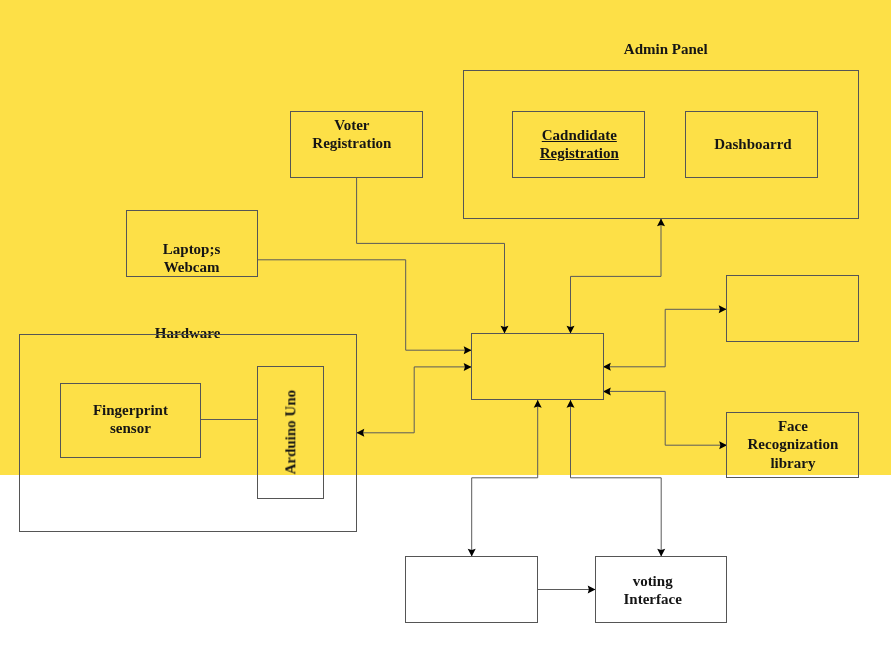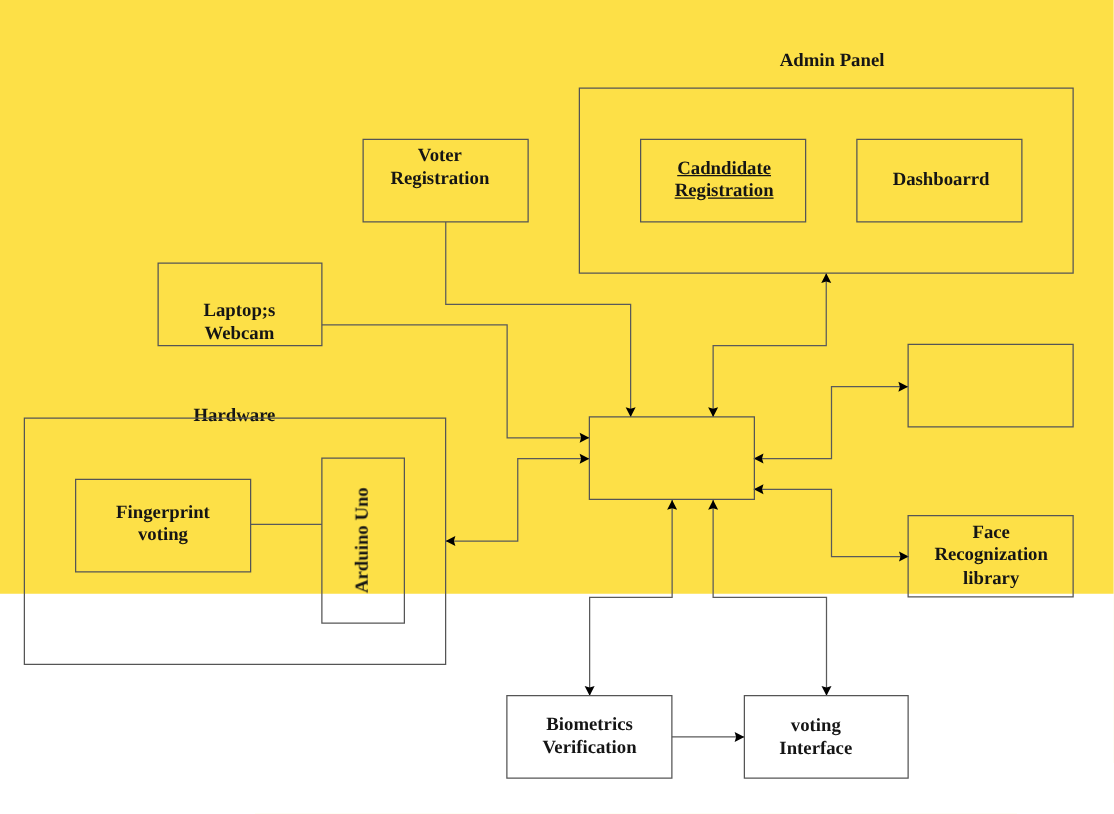--- a/index.html
+++ b/index.html
@@ -113,23 +113,21 @@
   <div class="node" style="left:685.0px; top:111.0px; width:133.0px; height:67.0px;"></div>
   <div class="label" style="left:686.9px; top:134.5px; width:132.0px;">Dashboarrd</div>
   <div class="node" style="left:471.0px; top:333.0px; width:133.0px; height:67.0px;"></div>
   <div class="node" style="left:726.0px; top:275.0px; width:133.0px; height:67.0px;"></div>
   <div class="node" style="left:726.0px; top:412.0px; width:133.0px; height:66.0px;"></div>
   <div class="label" style="left:727.2px; top:417.0px; width:131.5px;">Face
 Recognization
 library</div>
   <div class="node" style="left:60.0px; top:383.0px; width:141.0px; height:75.0px;"></div>
   <div class="label" style="left:60.4px; top:400.9px; width:140.0px;">Fingerprint
-voting</div>
+sensor</div>
   <div class="node" style="left:257.0px; top:366.0px; width:67.0px; height:133.0px;"></div>
   <div class="vlabel" style="left:248.1px; top:423.0px; width:85.0px;">Arduino Uno</div>
   <div class="node" style="left:405.0px; top:556.0px; width:133.0px; height:67.0px;"></div>
-  <div class="label" style="left:405.9px; top:570.8px; width:131.5px;">Biometrics
-Verification</div>
   <div class="node" style="left:595.0px; top:556.0px; width:132.0px; height:67.0px;"></div>
   <div class="label" style="left:586.9px; top:571.6px; width:131.5px;text-align:center;">voting
 Interface</div>
 
 </div>
 
 </body></html>

